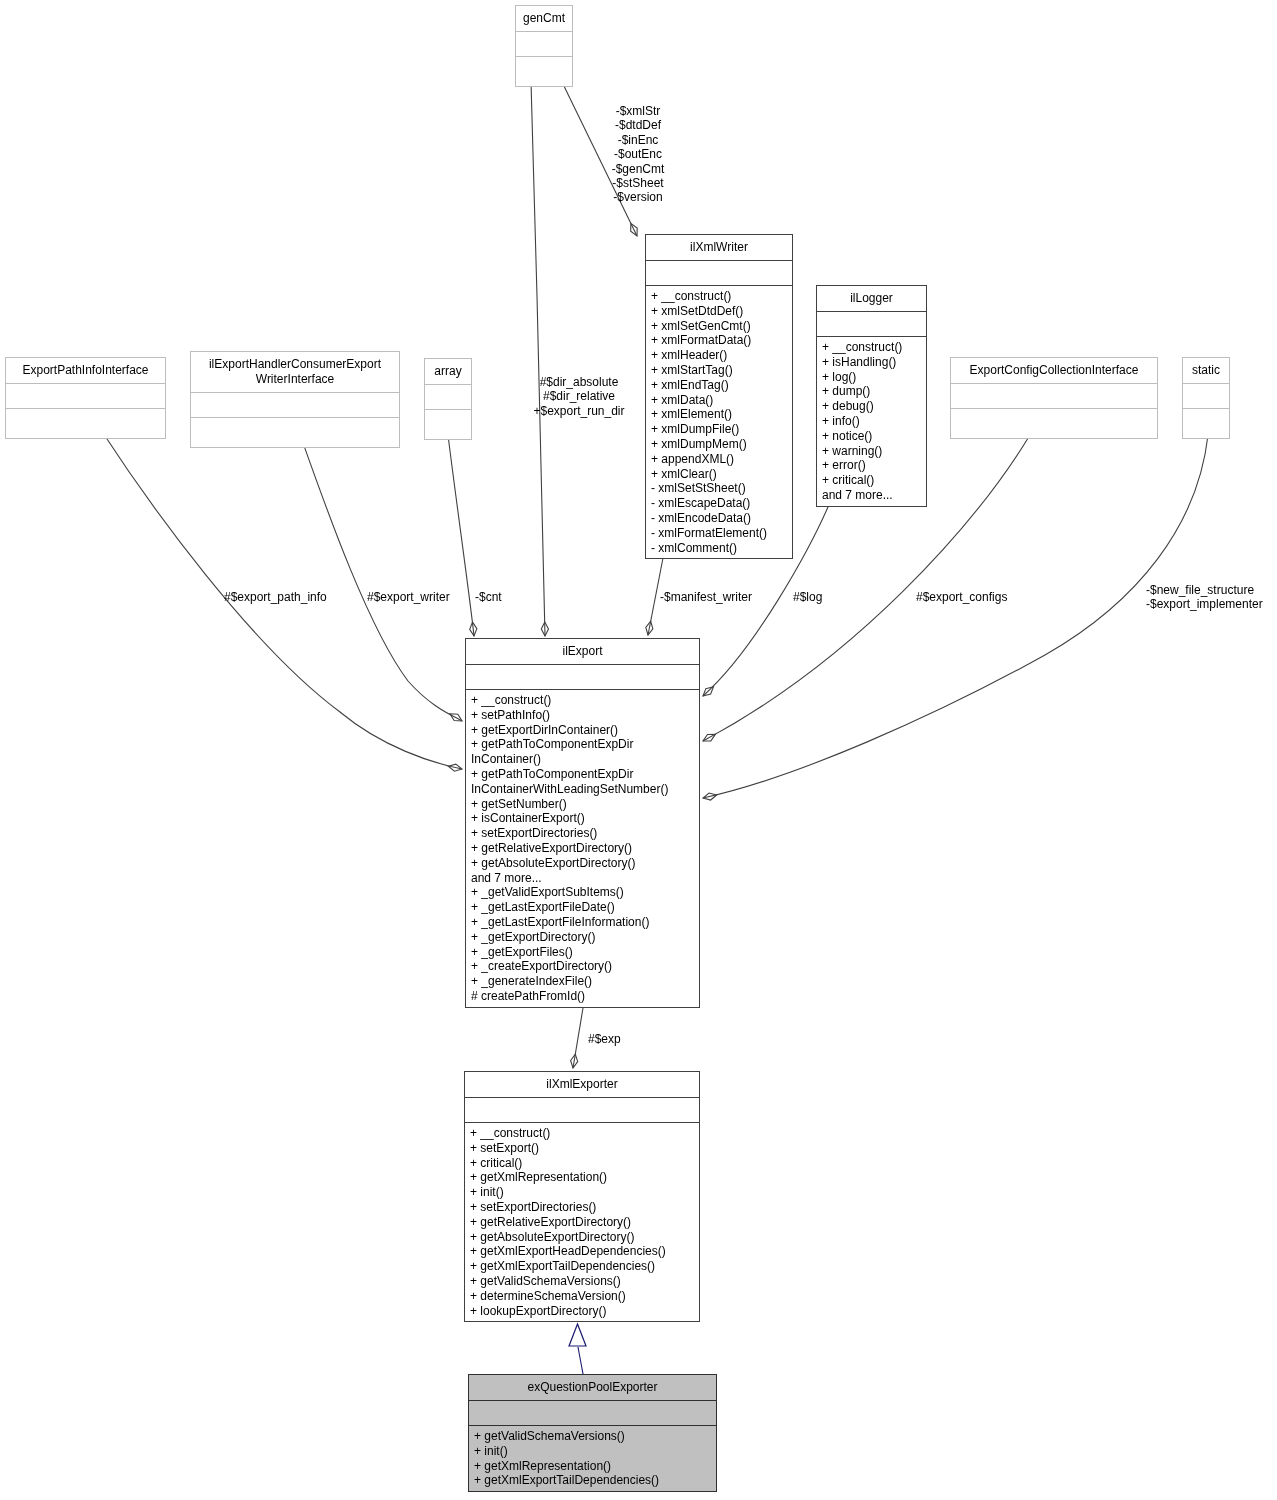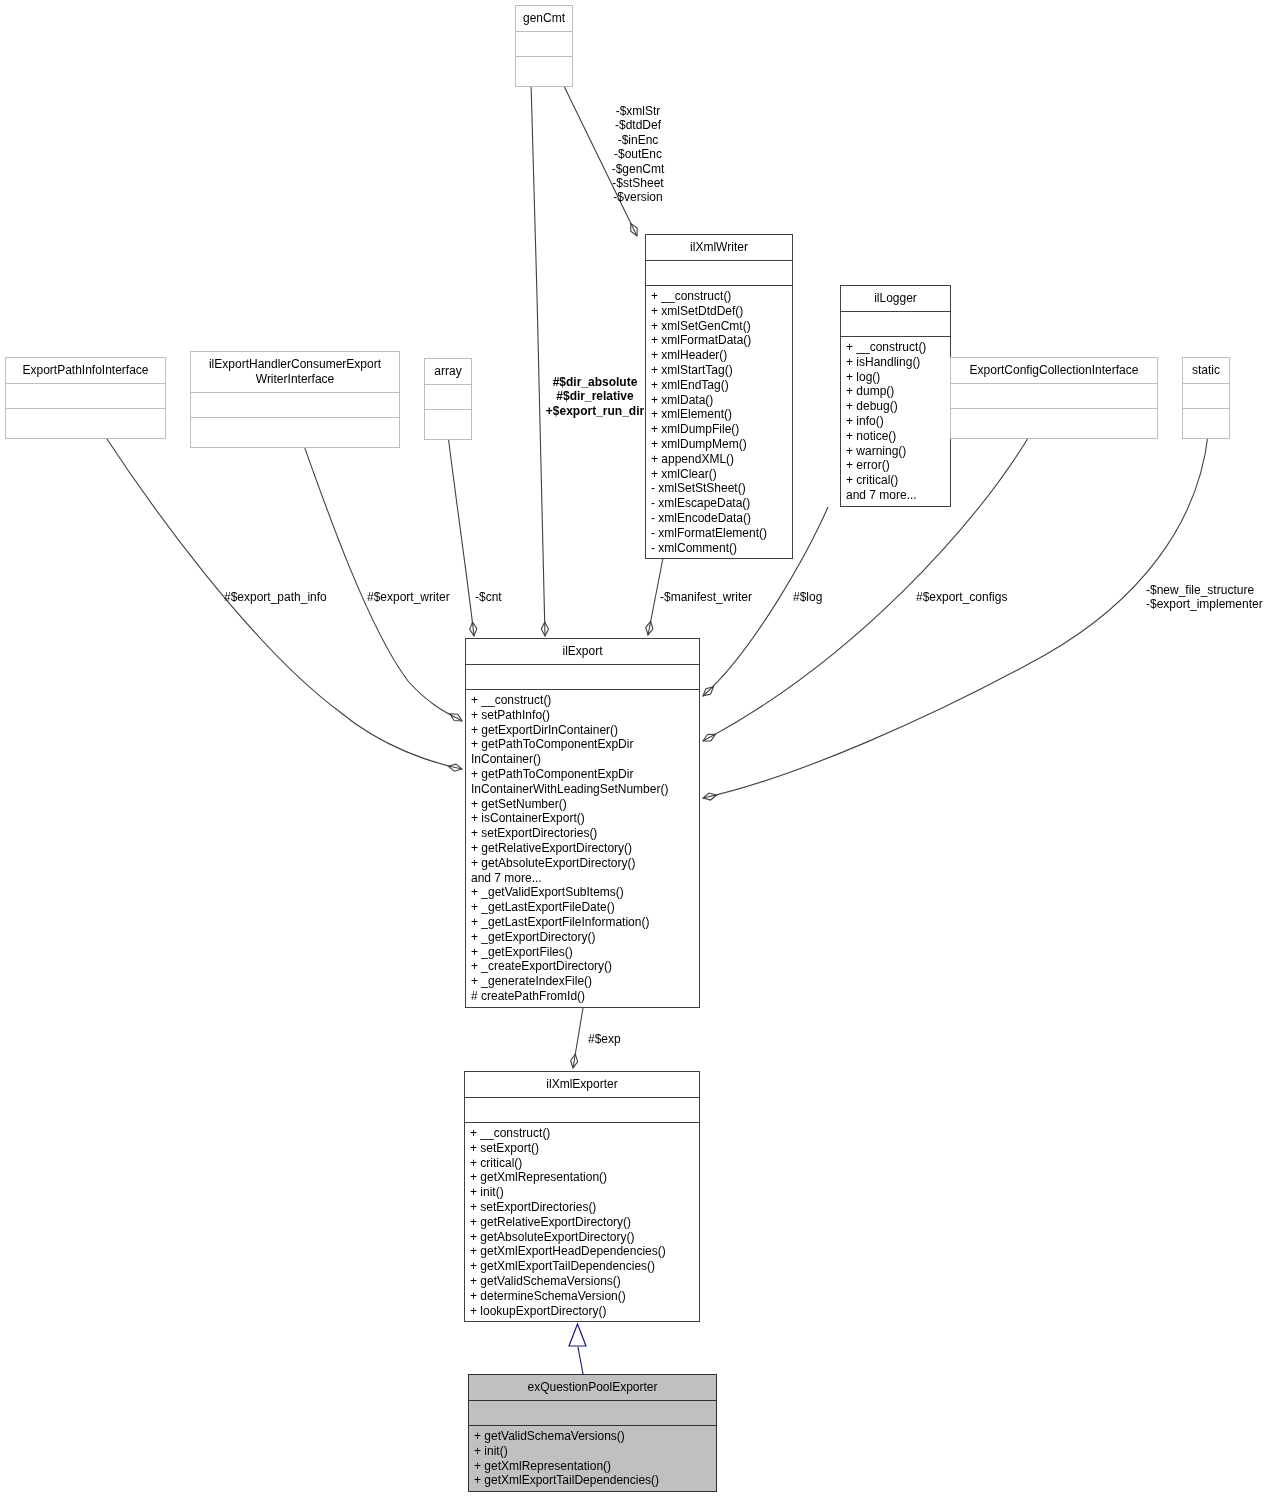--- a/index.html
+++ b/index.html
@@ -47,33 +47,33 @@
 
   .edge-label{
     position:absolute;
     line-height:14.4px;
     white-space:pre-line;
   }
 
   
   #cls-string{left:515px;top:5px;width:58px;}
   #cls-ilxmlwriter{left:645px;top:234px;width:148px;}
-  #cls-illogger{left:840px;top:285px;width:111px;}
+  #cls-illogger{left:816px;top:285px;width:111px;}
   #cls-exportpathinfointerface{left:5px;top:357px;width:161px;}
   #cls-ilexporthandler{left:190px;top:351px;width:210px;}
   #cls-array{left:424px;top:358px;width:48px;}
   #cls-exportconfigcollectioninterface{left:950px;top:357px;width:208px;}
   #cls-static{left:1182px;top:357px;width:48px;}
   #cls-ilexport{left:465px;top:638px;width:235px;}
   #cls-ilxmlexporter{left:464px;top:1071px;width:236px;}
   #cls-exquestionpoolexporter{left:468px;top:1374px;width:249px;}
 
   
   #lbl-xmlwriter-fields{left:596px;top:104px;width:84px;text-align:center;}
-  #lbl-dir-fields{left:536px;top:375px;width:118px;text-align:center;font-weight:bold;}
+  #lbl-dir-fields{left:520px;top:375px;width:118px;text-align:center;}
   #lbl-export-path-info{left:224px;top:590px;}
   #lbl-export-writer{left:367px;top:590px;}
   #lbl-cnt{left:475px;top:590px;}
   #lbl-manifest-writer{left:660px;top:590px;}
   #lbl-log{left:793px;top:590px;}
   #lbl-export-configs{left:916px;top:590px;}
   #lbl-new-file-structure{left:1146px;top:583px;width:130px;}
   #lbl-exp{left:588px;top:1032px;}
 </style>
 </head>

